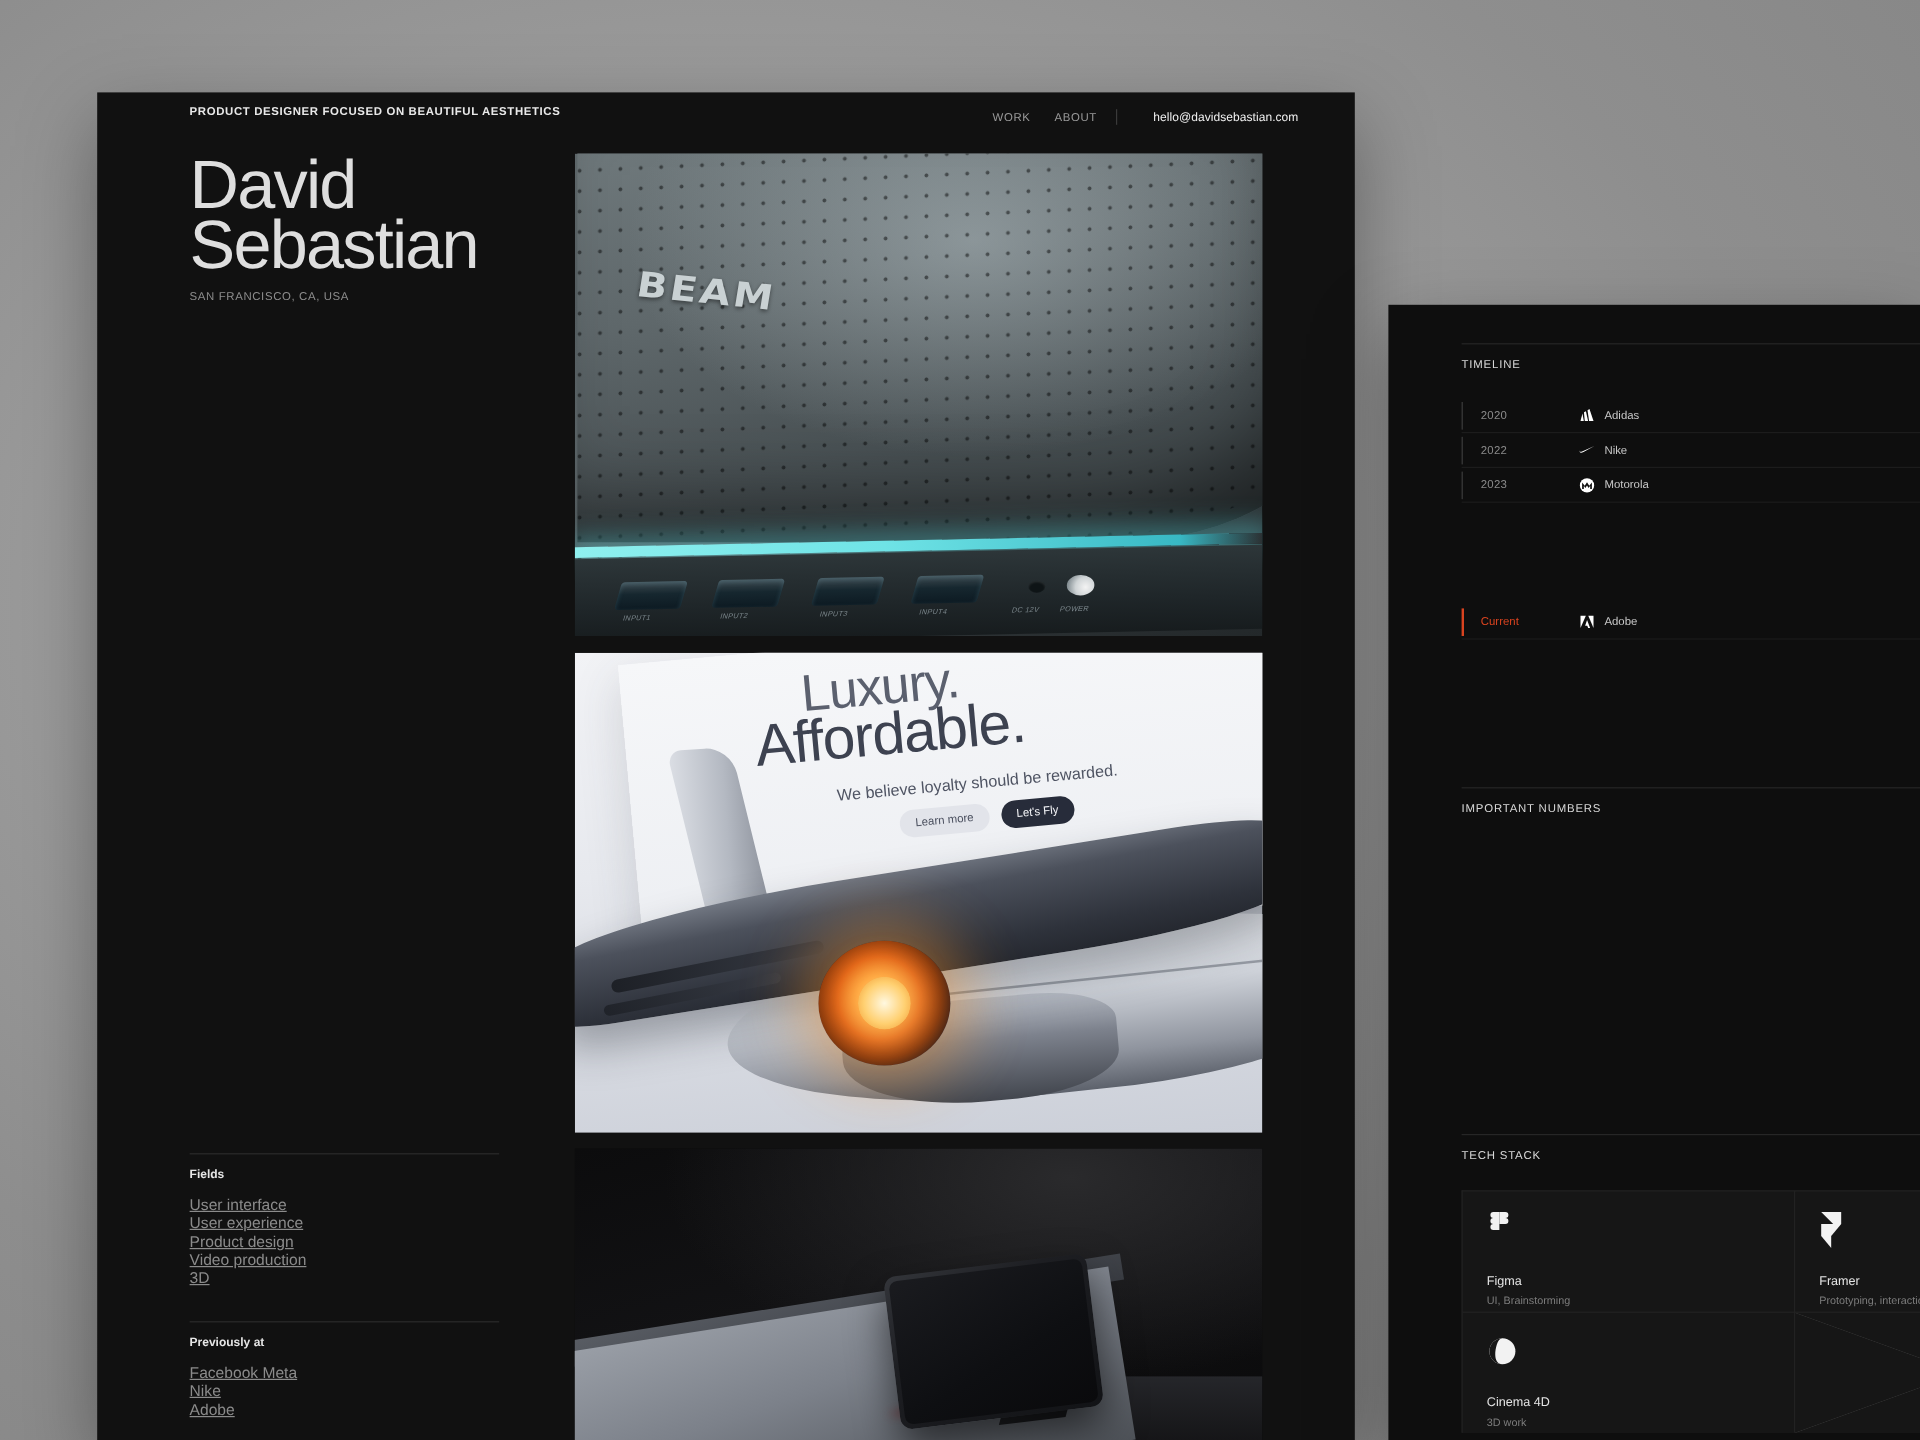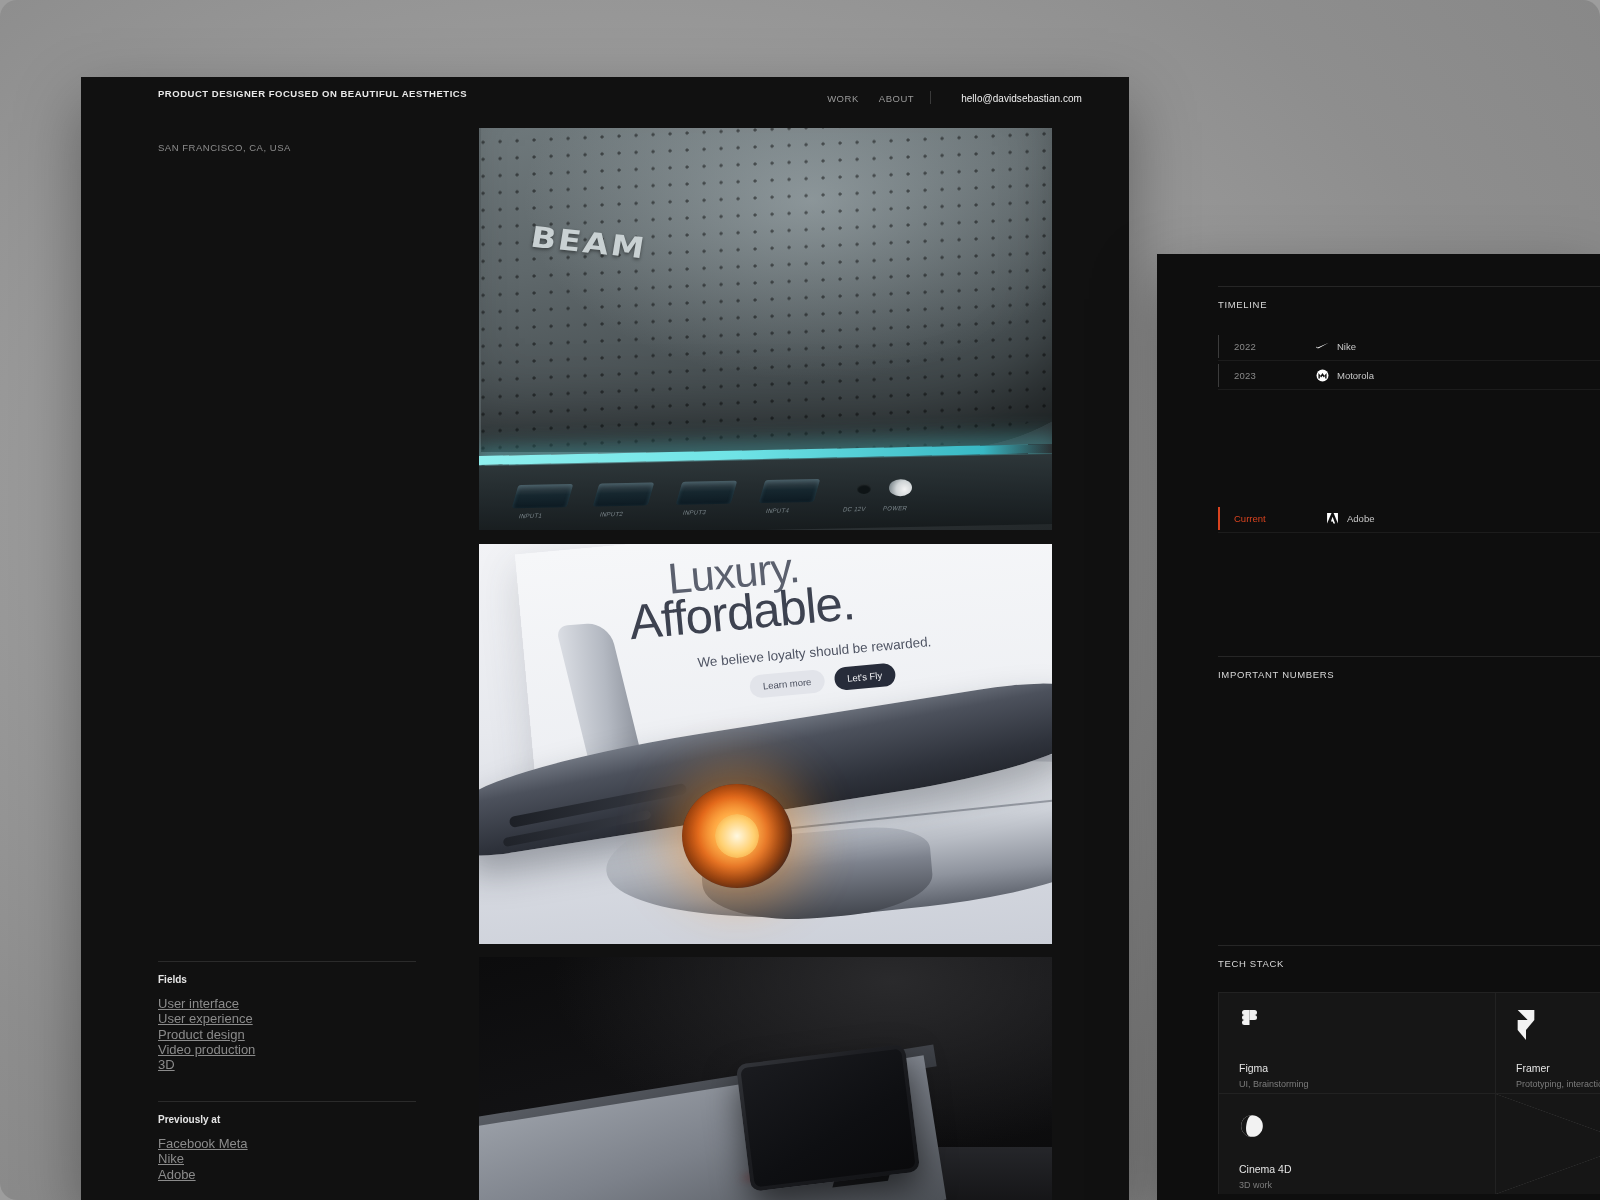--- a/index.html
+++ b/index.html
@@ -6,21 +6,20 @@
   html, body {
     width: 1600px; height: 1200px;
     overflow: hidden;
     font-family: "Liberation Sans", sans-serif;
     background: #9d9d9d;
   }
   #stage {
     position: relative;
     width: 1600px; height: 1200px;
     background: radial-gradient(1200px 900px at 38% 42%, #a6a6a6 0%, #9b9b9b 45%, #8e8e8e 75%, #888888 100%);
-    border-radius: 17px;
   }
 
   
   #portfolio {
     position: absolute;
     left: 81px; top: 77px;
     width: 1048px; height: 1123px;
     background: #111111;
     overflow: hidden;
     box-shadow: 0 24px 60px rgba(0,0,0,.35);
@@ -337,21 +336,21 @@
     width: 98px; padding-left: 16px;
     font-size: 9.5px; color: #8a8a8a; letter-spacing: .02em;
   }
   .tl-brand { display: flex; align-items: center; gap: 8px; }
   .tl-brand-name { font-size: 9.5px; color: #c9c9c9; }
   .logo-ico { width: 13px; height: 13px; display: block; }
 
   #current-sec { top: 250px; }
   .cur-row { position: relative; display: flex; align-items: center; height: 29px; border-bottom: 1px solid #1c1c1c; }
   .cur-tick { position: absolute; left: 0; top: 3px; width: 2px; height: 23px; background: #d9431f; }
-  .cur-label { width: 108px; padding-left: 16px; font-size: 9.5px; color: #d9431f; }
+  .cur-label { width: 98px; padding-left: 16px; font-size: 9.5px; color: #d9431f; }
 
   #numbers-sec { top: 402px; }
   #stack-sec   { top: 691px; }
 
   .stack-grid {
     position: absolute; left: 61px; top: 738px;
     width: 560px;
     display: grid;
     grid-template-columns: 276px 276px;
     grid-auto-rows: 100px;
@@ -390,20 +389,22 @@
 BEAUTIFUL AESTHETICS</div>
       <div class="nav">
         <a class="navlink" href="#">WORK</a>
         <a class="navlink" href="#">ABOUT</a>
         <span class="divider"></span>
         <a class="email" href="#">hello@davidsebastian.com</a>
       </div>
     </div>
 
     <div class="hero">
+      <h1>David
+Sebastian</h1>
       <div class="location">SAN FRANCISCO, CA, USA</div>
     </div>
 
     <div class="meta-block" id="fields-block">
       <div class="rule"></div>
       <h3>Fields</h3>
       <ul>
         <li>User interface</li>
         <li>User experience</li>
         <li>Product design</li>
@@ -484,20 +485,34 @@
 
   <div id="sidepanel">
 
     <div class="sp-section" id="timeline-sec">
       <div class="sp-rule" style="width:382px"></div>
       <div class="sp-title">TIMELINE</div>
 
       <div class="tl-list">
 
 
+        <div class="tl-row">
+          <span class="tl-tick"></span>
+          <span class="tl-year">2020</span>
+          <span class="tl-brand">
+            <span>
+              <svg class="logo-ico" viewBox="0 0 24 24" fill="#ffffff">
+                <path d="M2 20h5.1L5 8.6 2 20z"></path>
+                <path d="M8.6 20h5.1L10.3 5 7.3 6.7 8.6 20z"></path>
+                <path d="M15.2 20H22L15.8 1.6l-3 1.7L15.2 20z"></path>
+              </svg>
+            </span>
+            <span class="tl-brand-name">Adidas</span>
+          </span>
+        </div>
 
         <div class="tl-row">
           <span class="tl-tick"></span>
           <span class="tl-year">2022</span>
           <span class="tl-brand">
             <span>
               <svg class="logo-ico" viewBox="0 0 24 14" fill="#ffffff">
                 <path d="M23.5 0L6.6 9.2C5.2 9.9 4 10.3 3 10.3c-1.1 0-2-.5-2.5-1.4-.4-.8-.4-1.7 0-2.6-.3 1.5.5 2.4 1.9 2.4.6 0 1.3-.2 2-.5L23.5 0z"></path>
               </svg>
             </span>

